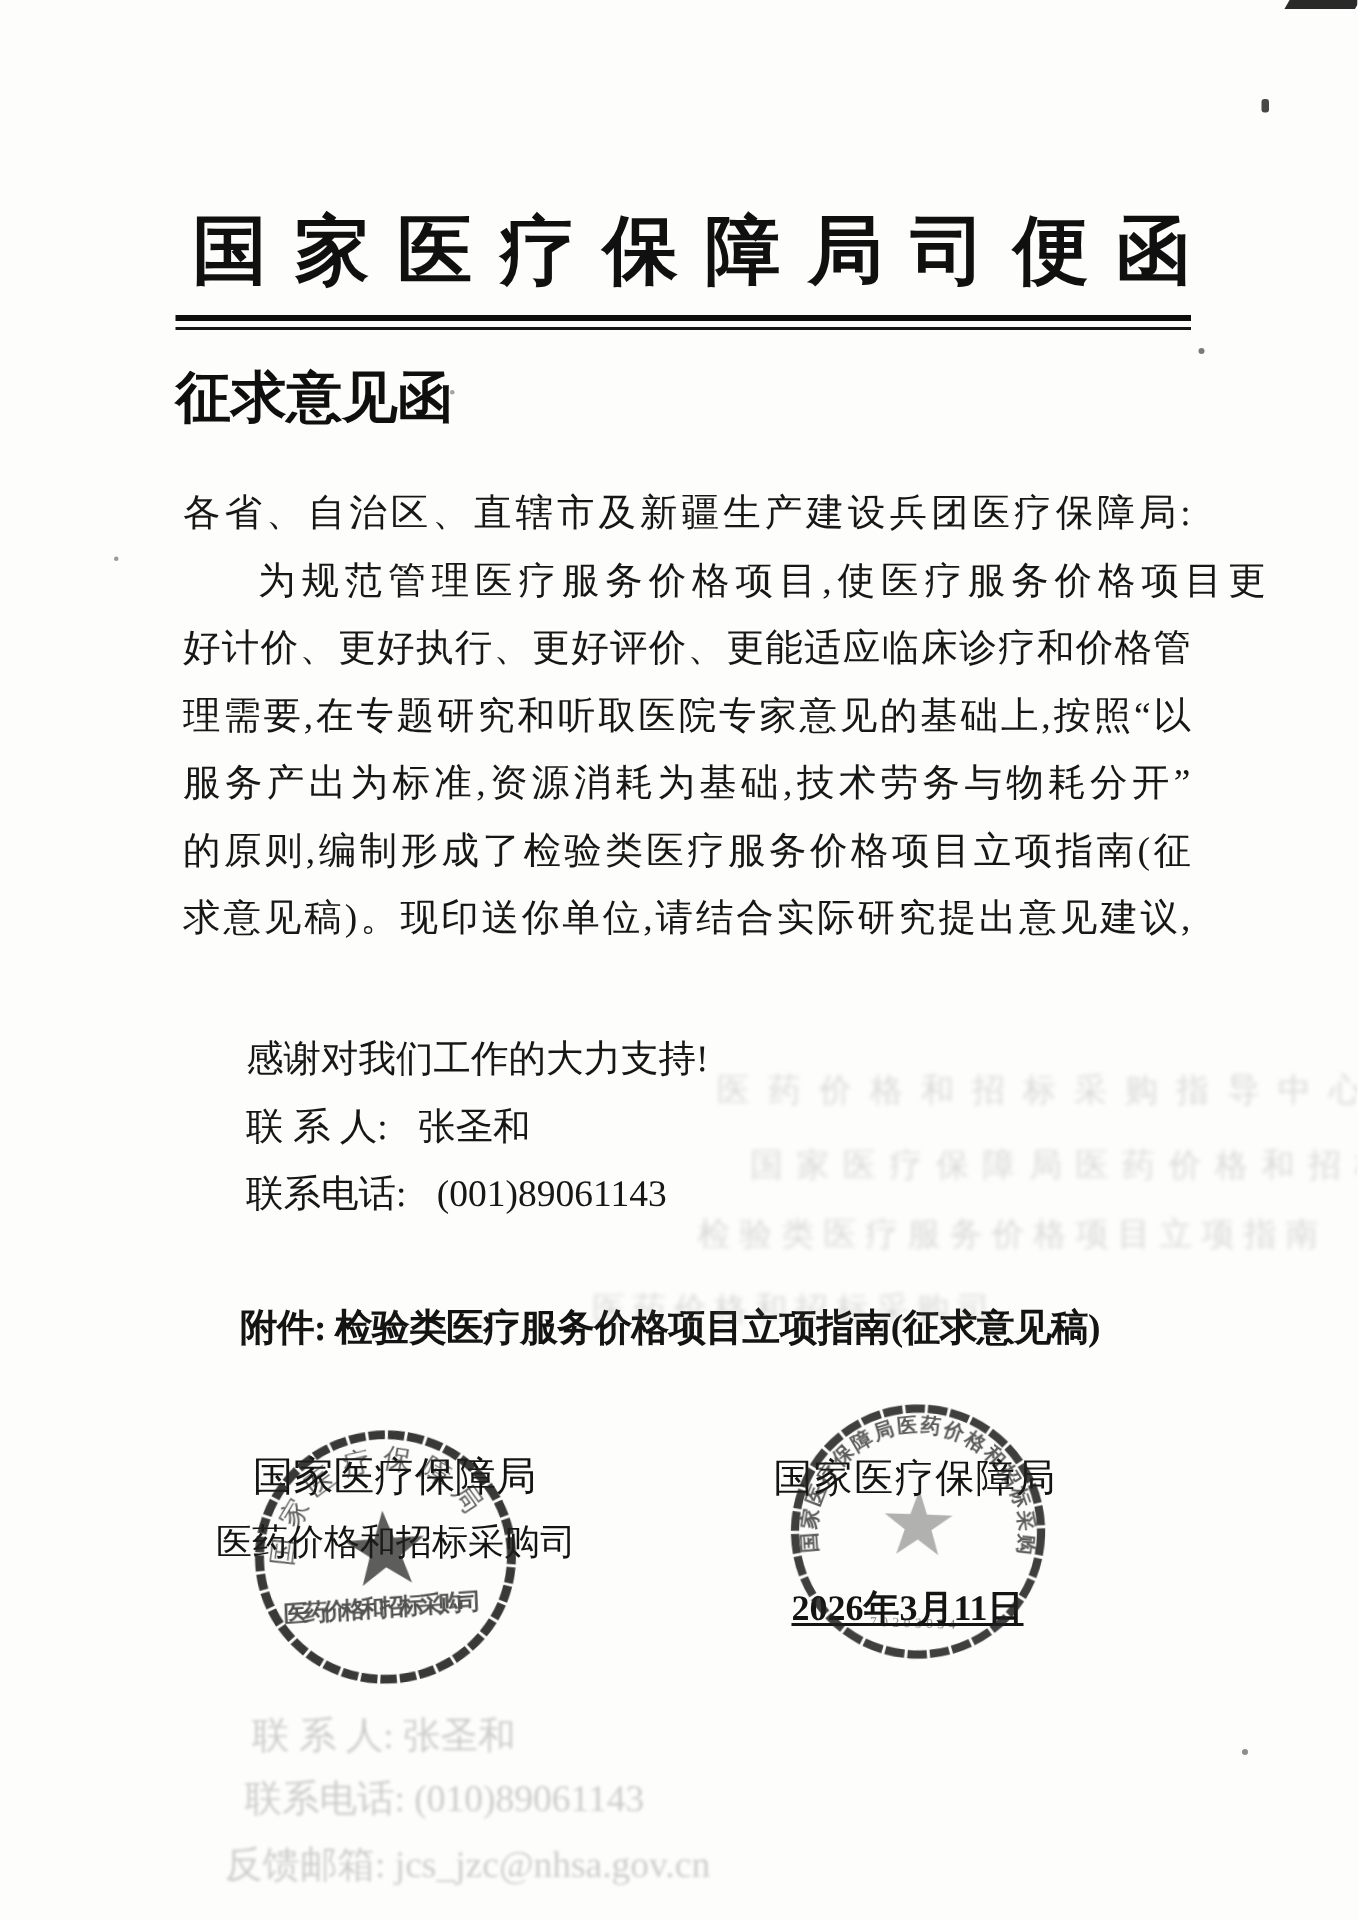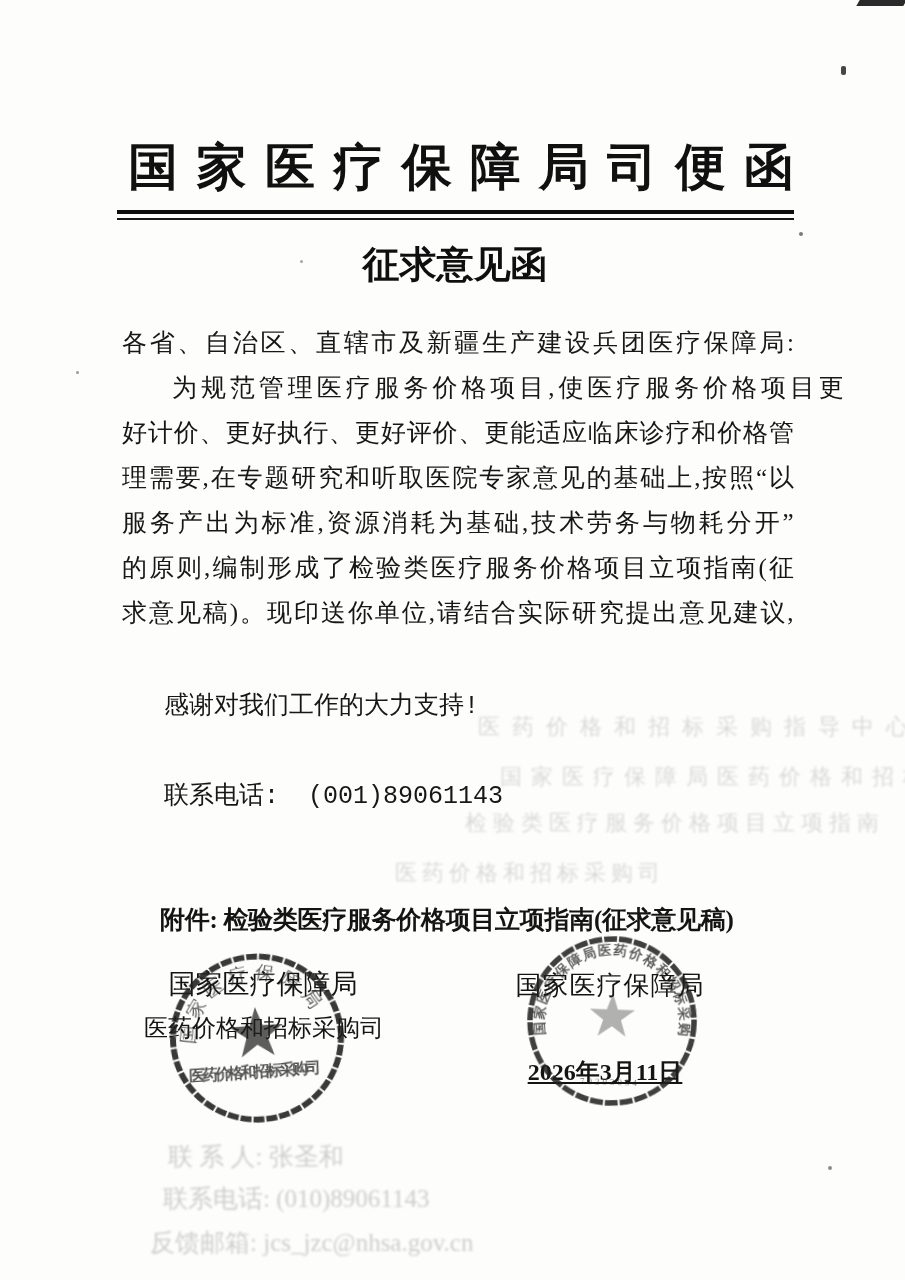--- a/index.html
+++ b/index.html
@@ -5,38 +5,38 @@
   html,body{margin:0;padding:0;}
   body{background:#fcfcfa;font-family:"Liberation Serif","DejaVu Serif",serif;}
   .page{position:relative;width:905px;height:1280px;background:#fdfdfb;overflow:hidden;color:#1b1b1b;}
 
   
   .letterhead{position:absolute;left:128px;top:134px;width:666px;height:62px;
     display:flex;justify-content:space-between;align-items:flex-start;
     font-size:50px;font-weight:700;color:#101010;}
   .rule{position:absolute;left:117px;top:210px;width:677px;height:4px;
     border-top:4px solid #0e0e0e;border-bottom:2px solid #161616;}
-  .subtitle{position:absolute;left:117px;top:240px;width:676px;text-align:center;
+  .subtitle{position:absolute;left:117px;top:240px;width:676px;
     font-size:37px;font-weight:700;color:#0f0f0f;}
 
   
   .bline{position:absolute;left:122px;width:672px;height:45px;font-size:25px;line-height:42px;
     color:#171717;white-space:nowrap;}
   .jline{display:flex;justify-content:space-between;align-items:baseline;white-space:normal;}
   .indent{padding-left:50px;}
-  .indent2{padding-left:42px;font-family:Liberation Mono, monospace;}
+  .indent2{padding-left:42px;}
   .t-sal{top:322px;}
   .t-p0{top:367px;}.t-p1{top:412px;}.t-p2{top:457px;}.t-p3{top:502px;}
   .t-p4{top:547px;}.t-p5{top:592px;}
   .t-last{top:637px;}
   .t-thanks{top:686px;}
   .t-c0{top:731px;}.t-c1{top:776px;}.t-c2{top:821px;}
   .contact-label{display:inline-block;}
   .contact-value{display:inline-block;margin-left:14px;}
-  .attachment{position:absolute;left:160px;top:903px;font-size:25px;font-weight:600;
+  .attachment{position:absolute;left:160px;top:868px;font-size:25px;font-weight:600;
     white-space:nowrap;color:#141414;letter-spacing:-0.3px;}
 
   
   .sig{position:absolute;white-space:nowrap;color:#141414;text-align:center;}
   .sig-l1{left:158px;top:966px;width:210px;font-size:27px;}
   .sig-l2{left:138px;top:1012px;width:252px;font-size:24px;}
   .sig-r1{left:512px;top:968px;width:196px;font-size:26px;letter-spacing:1px;}
   .sig-r2{left:442px;top:1012px;width:336px;font-size:25px;}
   .sig-date{left:500px;top:1056px;width:210px;font-size:24px;font-weight:600;text-decoration:underline;}
 
@@ -280,20 +280,24 @@
       <span>提</span>
       <span>出</span>
       <span>意</span>
       <span>见</span>
       <span>建</span>
       <span>议</span>
       <span>,</span>
     </div>
   <div class="bline indent2 t-thanks">感谢对我们工作的大力支持!</div>
 
+  <div class="bline indent2 t-c0">
+    <span class="contact-label">联 系 人:</span>
+    <span class="contact-value">张圣和</span>
+  </div>
   <div class="bline indent2 t-c1">
     <span class="contact-label">联系电话:</span>
     <span class="contact-value">(001)89061143</span>
   </div>
 
   <div class="attachment">附件: 检验类医疗服务价格项目立项指南(征求意见稿)</div>
 
   <div class="sig sig-l1">国家医疗保障局</div>
   <div class="sig sig-l2">医药价格和招标采购司</div>
   <div class="sig sig-r1">国家医疗保障局</div>

